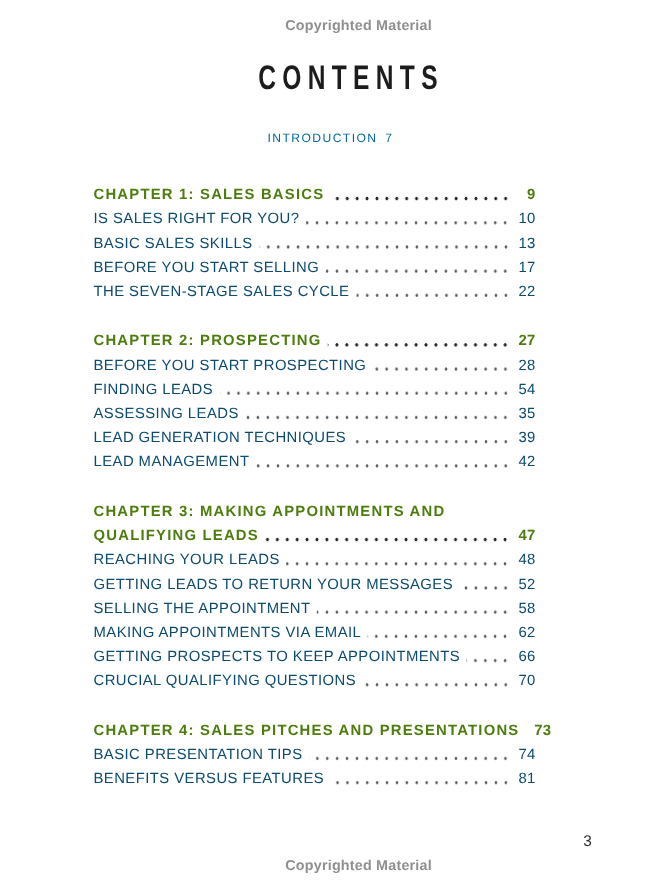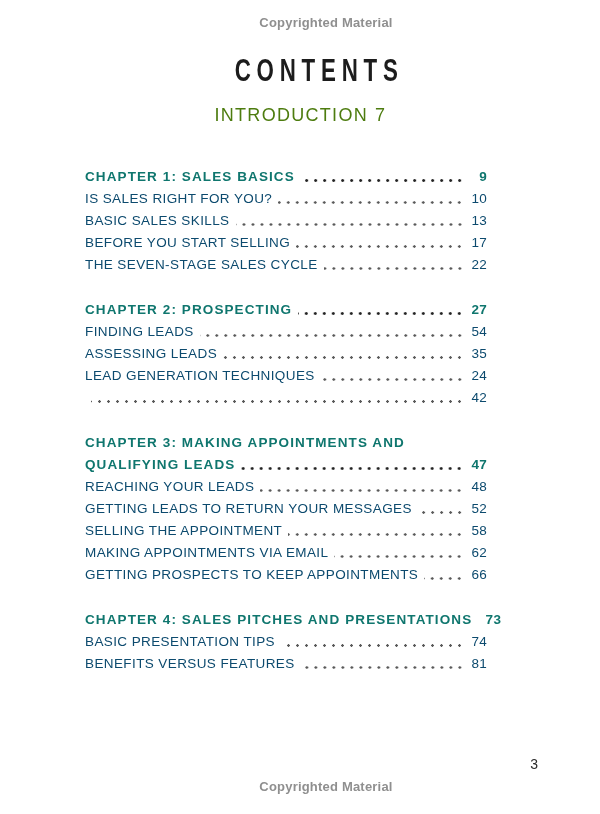--- a/index.html
+++ b/index.html
@@ -39,27 +39,27 @@
     letter-spacing: 8px;
     padding-left: 8px; 
     color: #1c1c1c;
     transform: scaleX(0.72);
     transform-origin: center;
     white-space: nowrap;
   }
 
   .intro-row {
     position: absolute;
-    top: 105px;
+    top: 120px;
     left: 0;
     width: 100%;
     text-align: center;
-    font-size: 18px;
+    font-size: 11px;
     letter-spacing: 1.3px;
-    color: #4d7c0f;
+    color: #0369a1;
   }
   .intro-row .intro-page { margin-left: 7px; letter-spacing: 0.5px; }
 
   .toc {
     position: absolute;
     left: 85px;
     top: 166px;
     width: 402px;
   }
   .toc-section + .toc-section { margin-top: 23px; }
@@ -81,21 +81,21 @@
     background-position: right 0 bottom 6px;
   }
   .num {
     min-width: 20px;
     text-align: right;
     white-space: nowrap;
     letter-spacing: 0.3px;
   }
   .heading-row {
     font-weight: bold;
-    color: #0f766e;
+    color: #4d7c0f;
     letter-spacing: 1.1px;
   }
   .heading-row .leader {
     background-image: radial-gradient(circle, #242424 1.2px, rgba(0,0,0,0) 1.6px);
   }
 
   .page-number {
     position: absolute;
     top: 756px;
     right: 62px;
@@ -146,35 +146,41 @@
           <span class="num">22</span>
         </div>
       </div>
       <div class="toc-section">
         <div class="toc-row heading-row">
           <span class="label">CHAPTER 2: PROSPECTING</span>
           <span class="leader"></span>
           <span class="num">27</span>
         </div>
         <div class="toc-row">
+          <span class="label">BEFORE YOU START PROSPECTING</span>
+          <span class="leader"></span>
+          <span class="num">28</span>
+        </div>
+        <div class="toc-row">
           <span class="label">FINDING LEADS</span>
           <span class="leader"></span>
           <span class="num">54</span>
         </div>
         <div class="toc-row">
           <span class="label">ASSESSING LEADS</span>
           <span class="leader"></span>
           <span class="num">35</span>
         </div>
         <div class="toc-row">
           <span class="label">LEAD GENERATION TECHNIQUES</span>
           <span class="leader"></span>
-          <span class="num">24</span>
-        </div>
-        <div class="toc-row">
+          <span class="num">39</span>
+        </div>
+        <div class="toc-row">
+          <span class="label">LEAD MANAGEMENT</span>
           <span class="leader"></span>
           <span class="num">42</span>
         </div>
       </div>
       <div class="toc-section">
         <div class="toc-row heading-row">
           <span class="label">CHAPTER 3: MAKING APPOINTMENTS AND</span>
         </div>
         <div class="toc-row heading-row">
           <span class="label">QUALIFYING LEADS</span>
@@ -199,20 +205,25 @@
         <div class="toc-row">
           <span class="label">MAKING APPOINTMENTS VIA EMAIL</span>
           <span class="leader"></span>
           <span class="num">62</span>
         </div>
         <div class="toc-row">
           <span class="label">GETTING PROSPECTS TO KEEP APPOINTMENTS</span>
           <span class="leader"></span>
           <span class="num">66</span>
         </div>
+        <div class="toc-row">
+          <span class="label">CRUCIAL QUALIFYING QUESTIONS</span>
+          <span class="leader"></span>
+          <span class="num">70</span>
+        </div>
       </div>
       <div class="toc-section">
         <div class="toc-row heading-row">
           <span class="label">CHAPTER 4: SALES PITCHES AND PRESENTATIONS</span>
           <span class="leader"></span>
           <span class="num">73</span>
         </div>
         <div class="toc-row">
           <span class="label">BASIC PRESENTATION TIPS</span>
           <span class="leader"></span>

